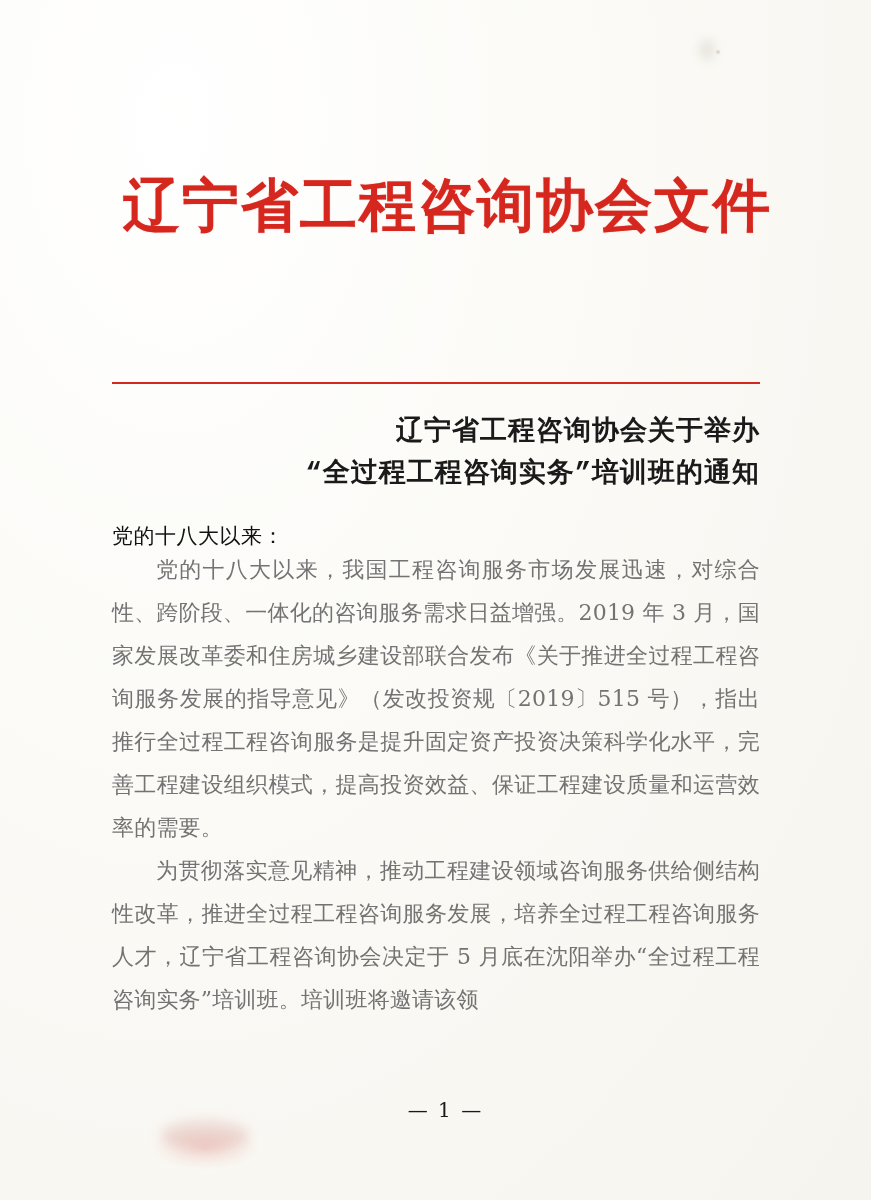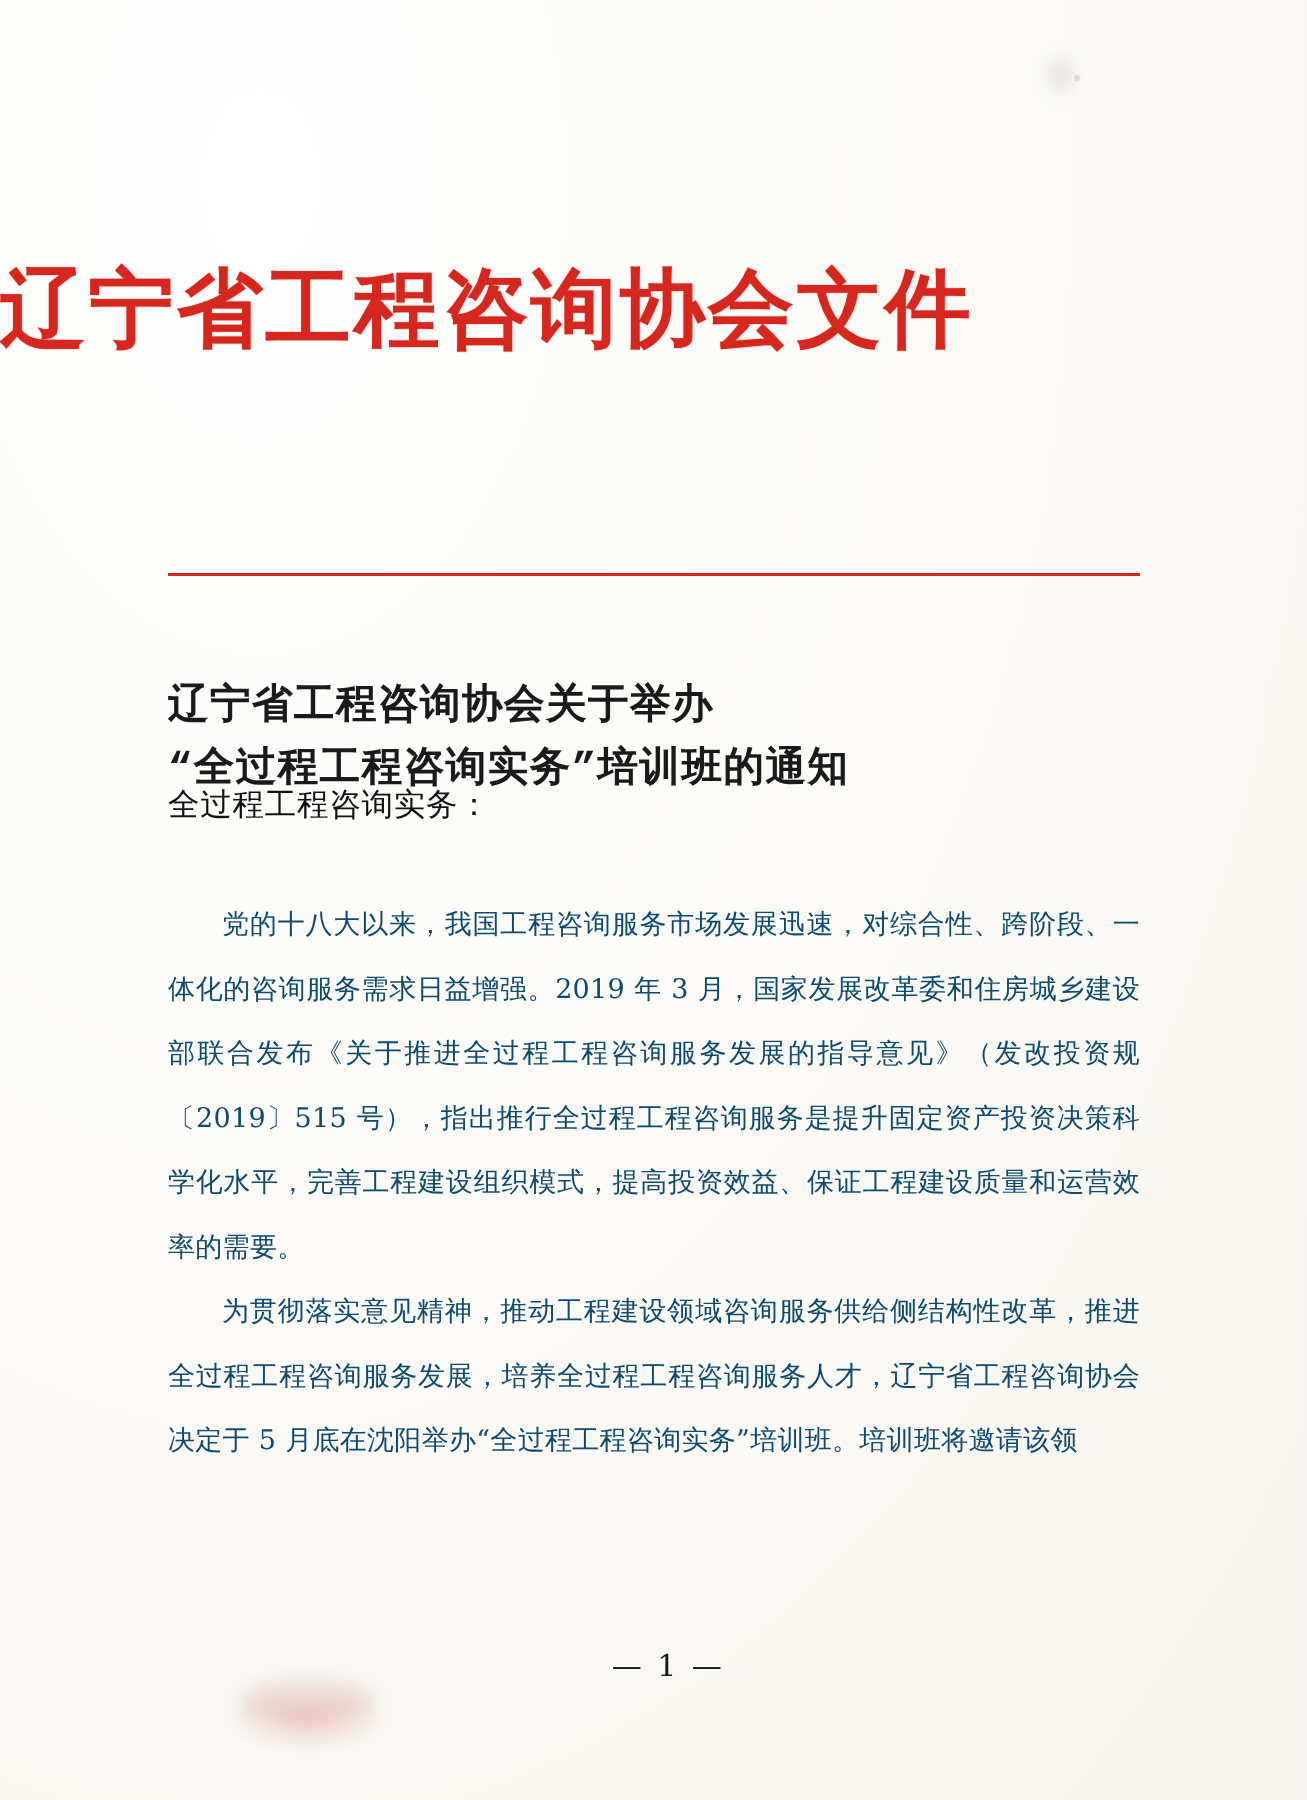--- a/index.html
+++ b/index.html
@@ -36,74 +36,74 @@
   .page {
     position: absolute;
     inset: 0;
   }
 
   .doc-title {
     position: absolute;
     top: 168px;
     left: 0;
     right: 6px;
-    text-align: left;
+    text-align: center;
     color: #d6271f;
     font-family: "DejaVu Serif", "Liberation Serif", serif;
     font-weight: bold;
     font-size: 57px;
     letter-spacing: 2px;
     text-shadow: 0 0 1px rgba(214,39,31,.6);
     white-space: nowrap;
+    padding-left: 30px;
   }
 
   .red-rule {
     position: absolute;
     top: 382px;
     left: 112px;
     width: 648px;
     height: 2px;
     background: #d6271f;
   }
 
   .subject {
     position: absolute;
     top: 408px;
     left: 112px;
     width: 648px;
-    text-align: left;
+    text-align: right;
     color: #1a1a1a;
     font-size: 27px;
     line-height: 44px;
     font-weight: bold;
     letter-spacing: 1px;
-    margin-top: 40px;
   }
   .subject .line2 {
     display: block;
     font-family: Liberation Mono, monospace;
   }
 
   .salutation {
     position: absolute;
     top: 522px;
     left: 112px;
     font-size: 21px;
     color: #121212;
     letter-spacing: .5px;
   }
 
   .body-text {
     position: absolute;
-    top: 595px;
+    top: 548px;
     left: 112px;
     width: 648px;
-    font-size: 18px;
+    font-size: 22px;
     line-height: 43px;
-    color: #0c4a6e;
+    color: #737373;
     text-align: justify;
     text-justify: inter-ideograph;
     letter-spacing: .2px;
   }
   .body-text p {
     margin: 0;
     text-indent: 2em;
   }
 
   .page-number {
@@ -144,21 +144,21 @@
 
   <div class="doc-title">辽宁省工程咨询协会文件</div>
 
   <div class="red-rule"></div>
 
   <div class="subject">
     <span>辽宁省工程咨询协会关于举办</span>
     <span class="line2">“全过程工程咨询实务”培训班的通知</span>
   </div>
 
-  <div class="salutation">全过程工程咨询实务：</div>
+  <div class="salutation">党的十八大以来：</div>
 
   <div class="body-text">
     <p>党的十八大以来，我国工程咨询服务市场发展迅速，对综合性、跨阶段、一体化的咨询服务需求日益增强。2019 年 3 月，国家发展改革委和住房城乡建设部联合发布《关于推进全过程工程咨询服务发展的指导意见》（发改投资规〔2019〕515 号），指出推行全过程工程咨询服务是提升固定资产投资决策科学化水平，完善工程建设组织模式，提高投资效益、保证工程建设质量和运营效率的需要。</p>
     <p>为贯彻落实意见精神，推动工程建设领域咨询服务供给侧结构性改革，推进全过程工程咨询服务发展，培养全过程工程咨询服务人才，辽宁省工程咨询协会决定于 5 月底在沈阳举办“全过程工程咨询实务”培训班。培训班将邀请该领</p>
   </div>
 
   <div class="page-number">
     <span class="pn-inner">— 1 —</span>
   </div>
 

